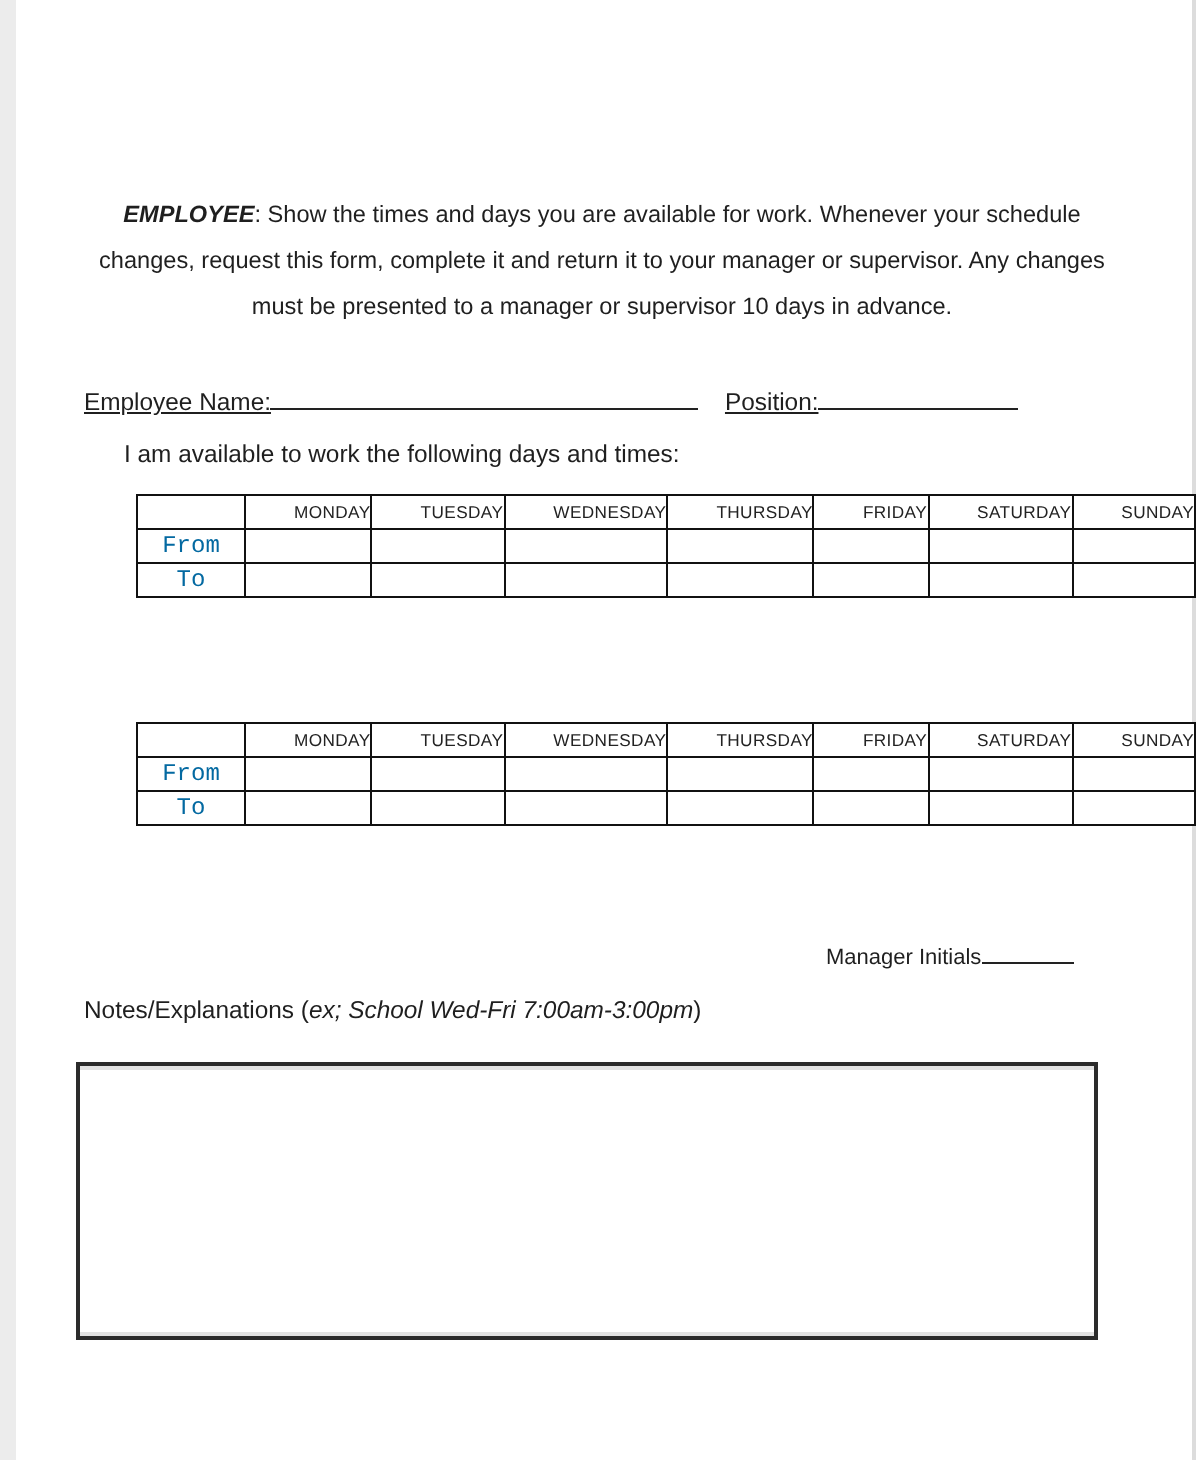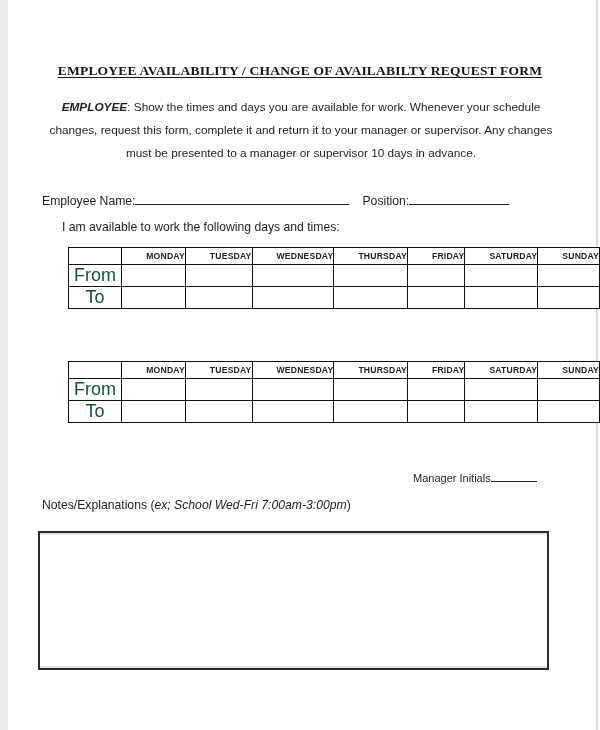--- a/index.html
+++ b/index.html
@@ -28,21 +28,21 @@
     color: #181818;
   }
   .title span { text-decoration: underline; text-underline-offset: 2px; }
   .intro {
     position: absolute; top: 96px; left: 44px; right: 42px;
     text-align: center; font-size: 11.8px; line-height: 23px;
   }
   .intro .lead { font-style: italic; font-weight: bold; margin-top: 36px; }
   .field-row {
     position: absolute; top: 191px; left: 42px; right: 105px;
-    font-size: 12.2px; white-space: nowrap;
+    font-size: 12.2px; white-space: nowrap; text-decoration: underline;
   }
   .blank {
     display: inline-block; height: 13px;
     border-bottom: 1.4px solid #222222;
     vertical-align: baseline;
   }
   .avail-heading {
     position: absolute; top: 220px; left: 42px;
     font-size: 12.2px;
     margin-left: 20px;
@@ -52,25 +52,25 @@
     border-collapse: collapse; table-layout: fixed;
   }
   .grid-table.first { top: 247px; }
   .grid-table.second { top: 361px; }
   .grid-table td, .grid-table th {
     border: 1px solid #111111;
     padding: 0; text-align: center; vertical-align: middle;
     background: #ffffff;
   }
   .grid-table th {
-    height: 16px; font-size: 8.6px; font-weight: 700;
+    height: 16px; font-size: 8.6px; font-weight: 400;
     letter-spacing: 0.2px; color: #222222; padding-left: 24px;
   }
   .grid-table td { height: 16px; font-size: 12px; }
-  .grid-table td.rowlabel { font-size: 18px; color: #14532d; }
+  .grid-table td.rowlabel { font-size: 12px; color: #0369a1; font-family: Liberation Mono, monospace; }
   .changes-heading {
     position: absolute; top: 328px; left: 40px;
     font-size: 12.2px;
   }
   .manager-row {
     position: absolute; top: 468px; left: 413px;
     font-size: 11px; white-space: nowrap;
   }
   .notes-label {
     position: absolute; top: 498px; left: 42px;
@@ -85,23 +85,20 @@
     box-shadow: inset 0 2px 0 #e2e2e2, inset 0 -2px 0 #e2e2e2;
   }
 </style>
 </head>
 <body>
 
 <div class="page">
   <div class="scan-left"></div>
   <div class="scan-right"></div>
 
-  <div class="title">
-    <span>EMPLOYEE AVAILABILITY / CHANGE OF AVAILABILTY REQUEST FORM</span>
-  </div>
 
   <div class="intro"><span class="lead">EMPLOYEE</span><span>: Show the times and days you are available for work. Whenever your schedule changes, request this form, complete it and return it to your manager or supervisor. Any changes must be presented to a manager or supervisor 10 days in advance.</span></div>
 
   <div class="field-row">
     <span>Employee Name:</span><span class="blank" style="width:214px"></span><span style="display:inline-block;width:13px"></span><span>Position:</span><span class="blank" style="width:100px"></span>
   </div>
 
   <div class="avail-heading">I am available to work the following days and times:</div>
 
   <table class="grid-table first">

